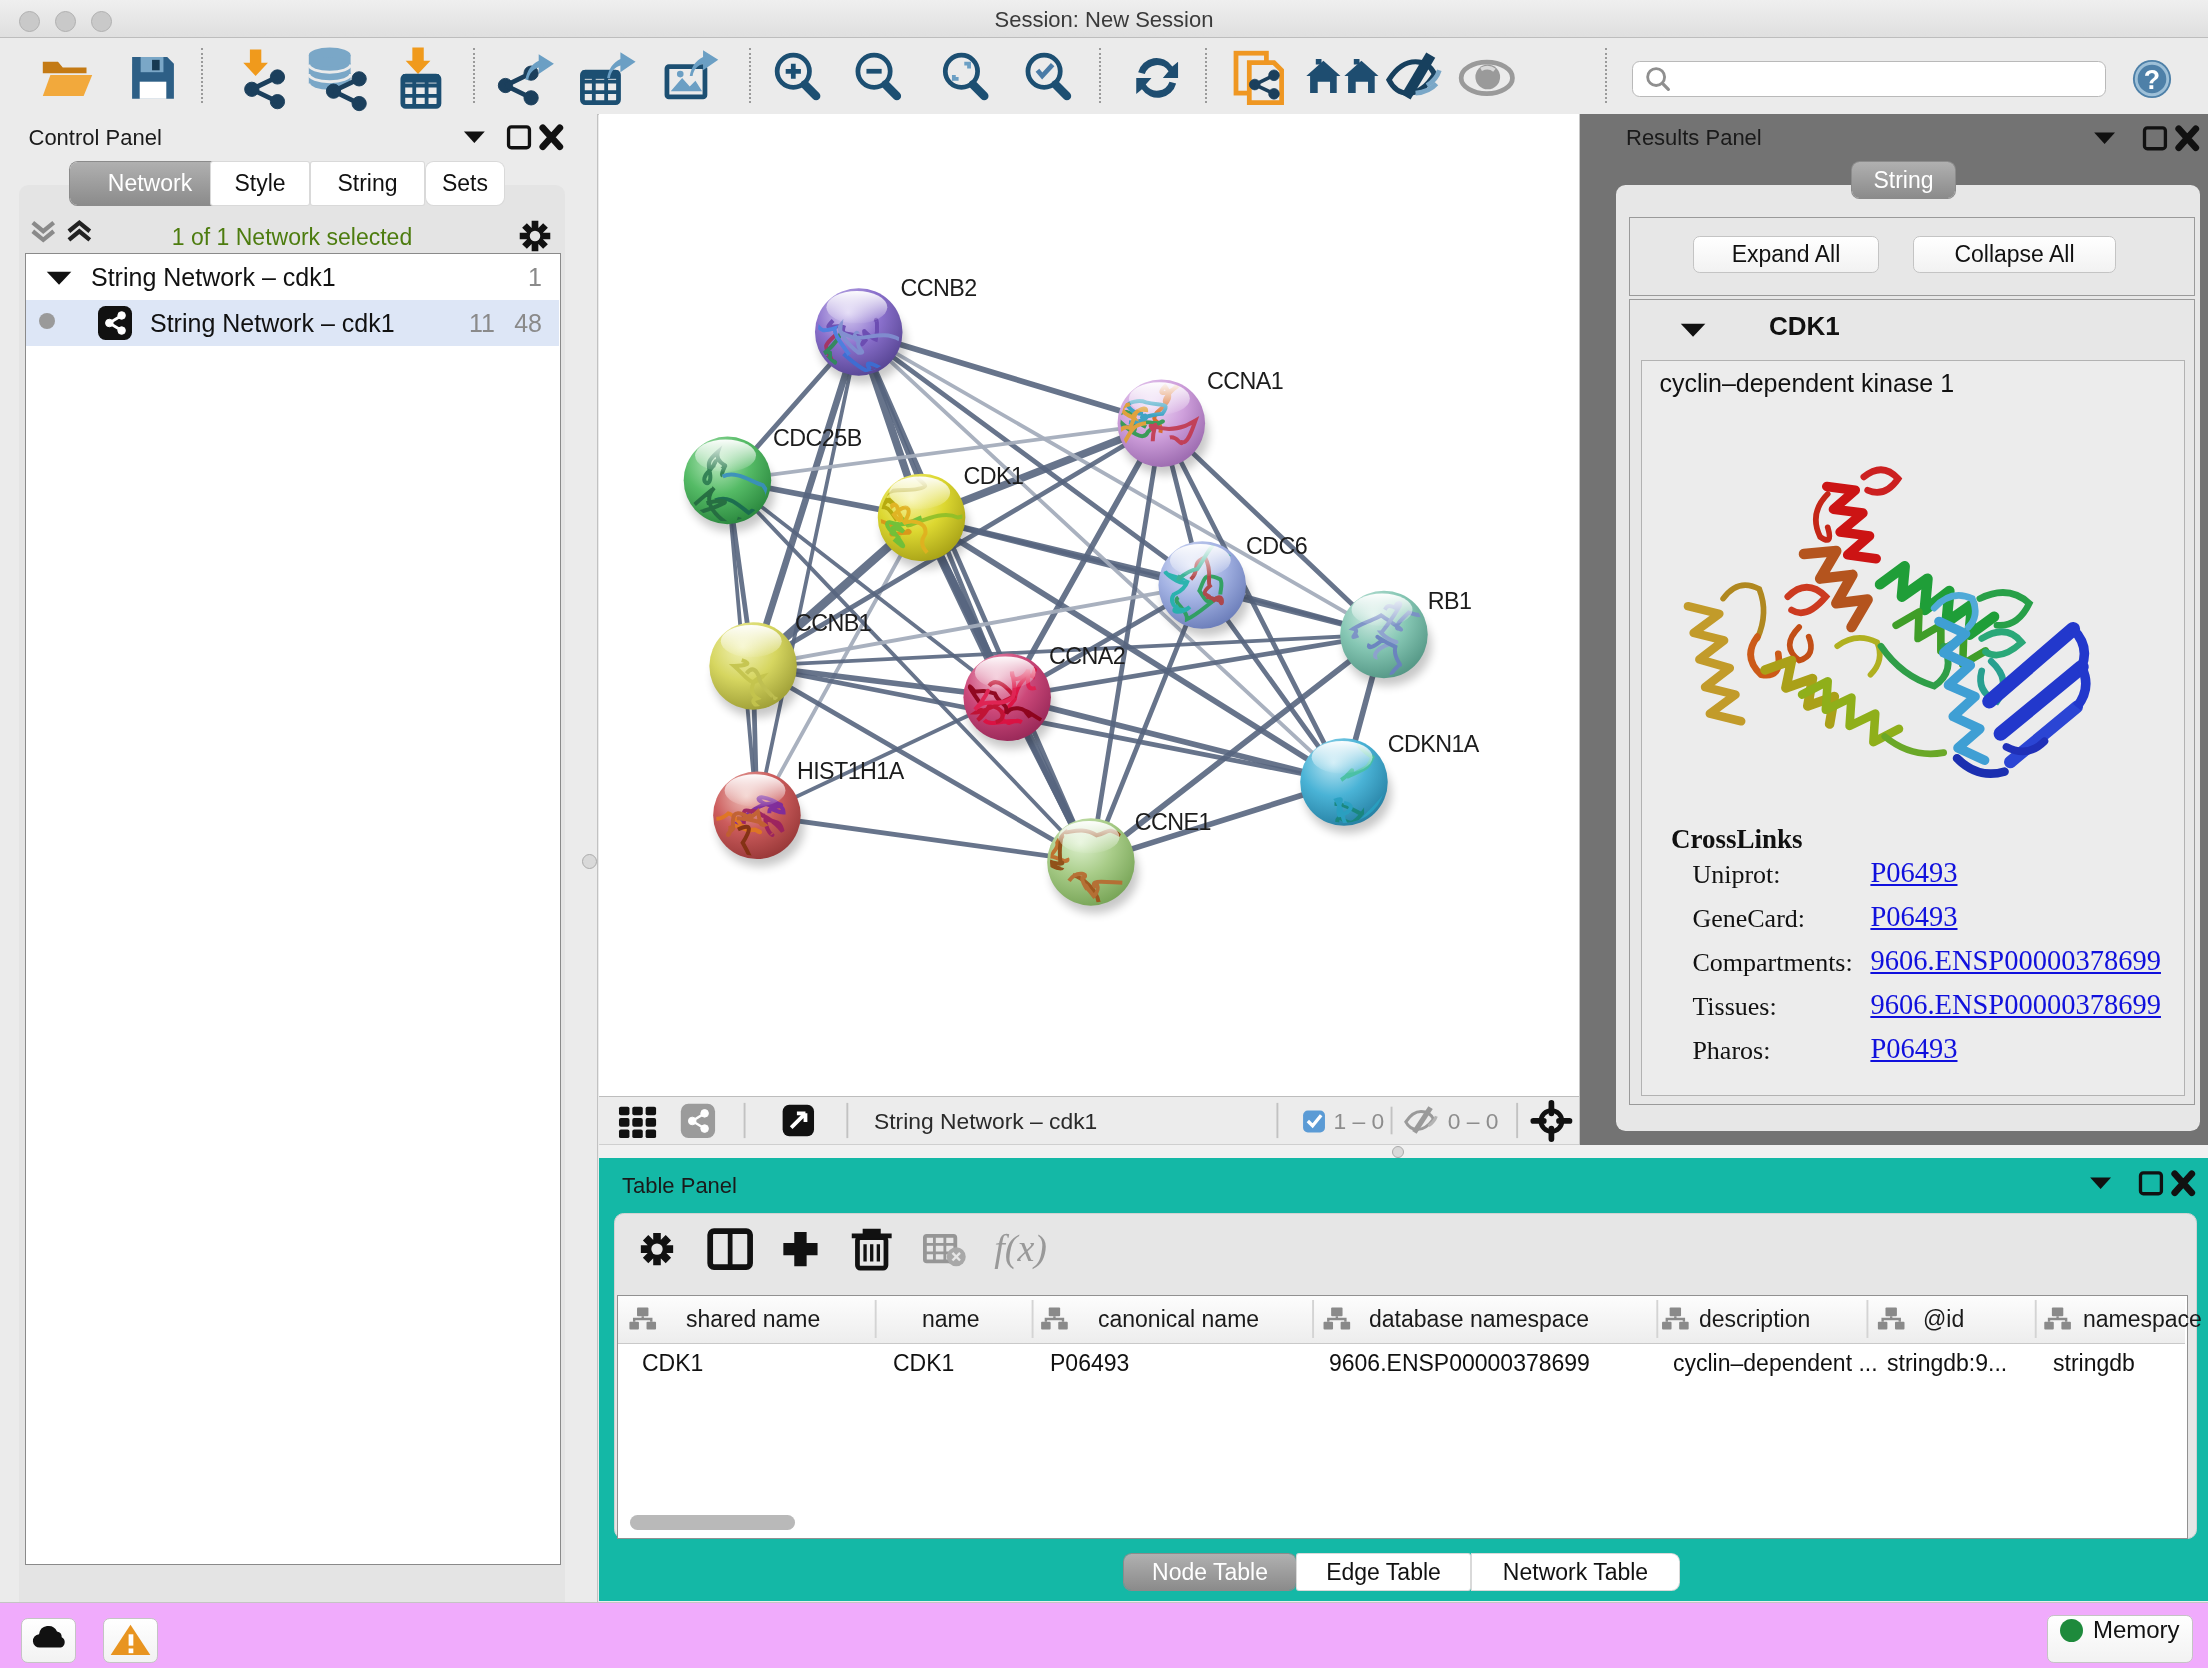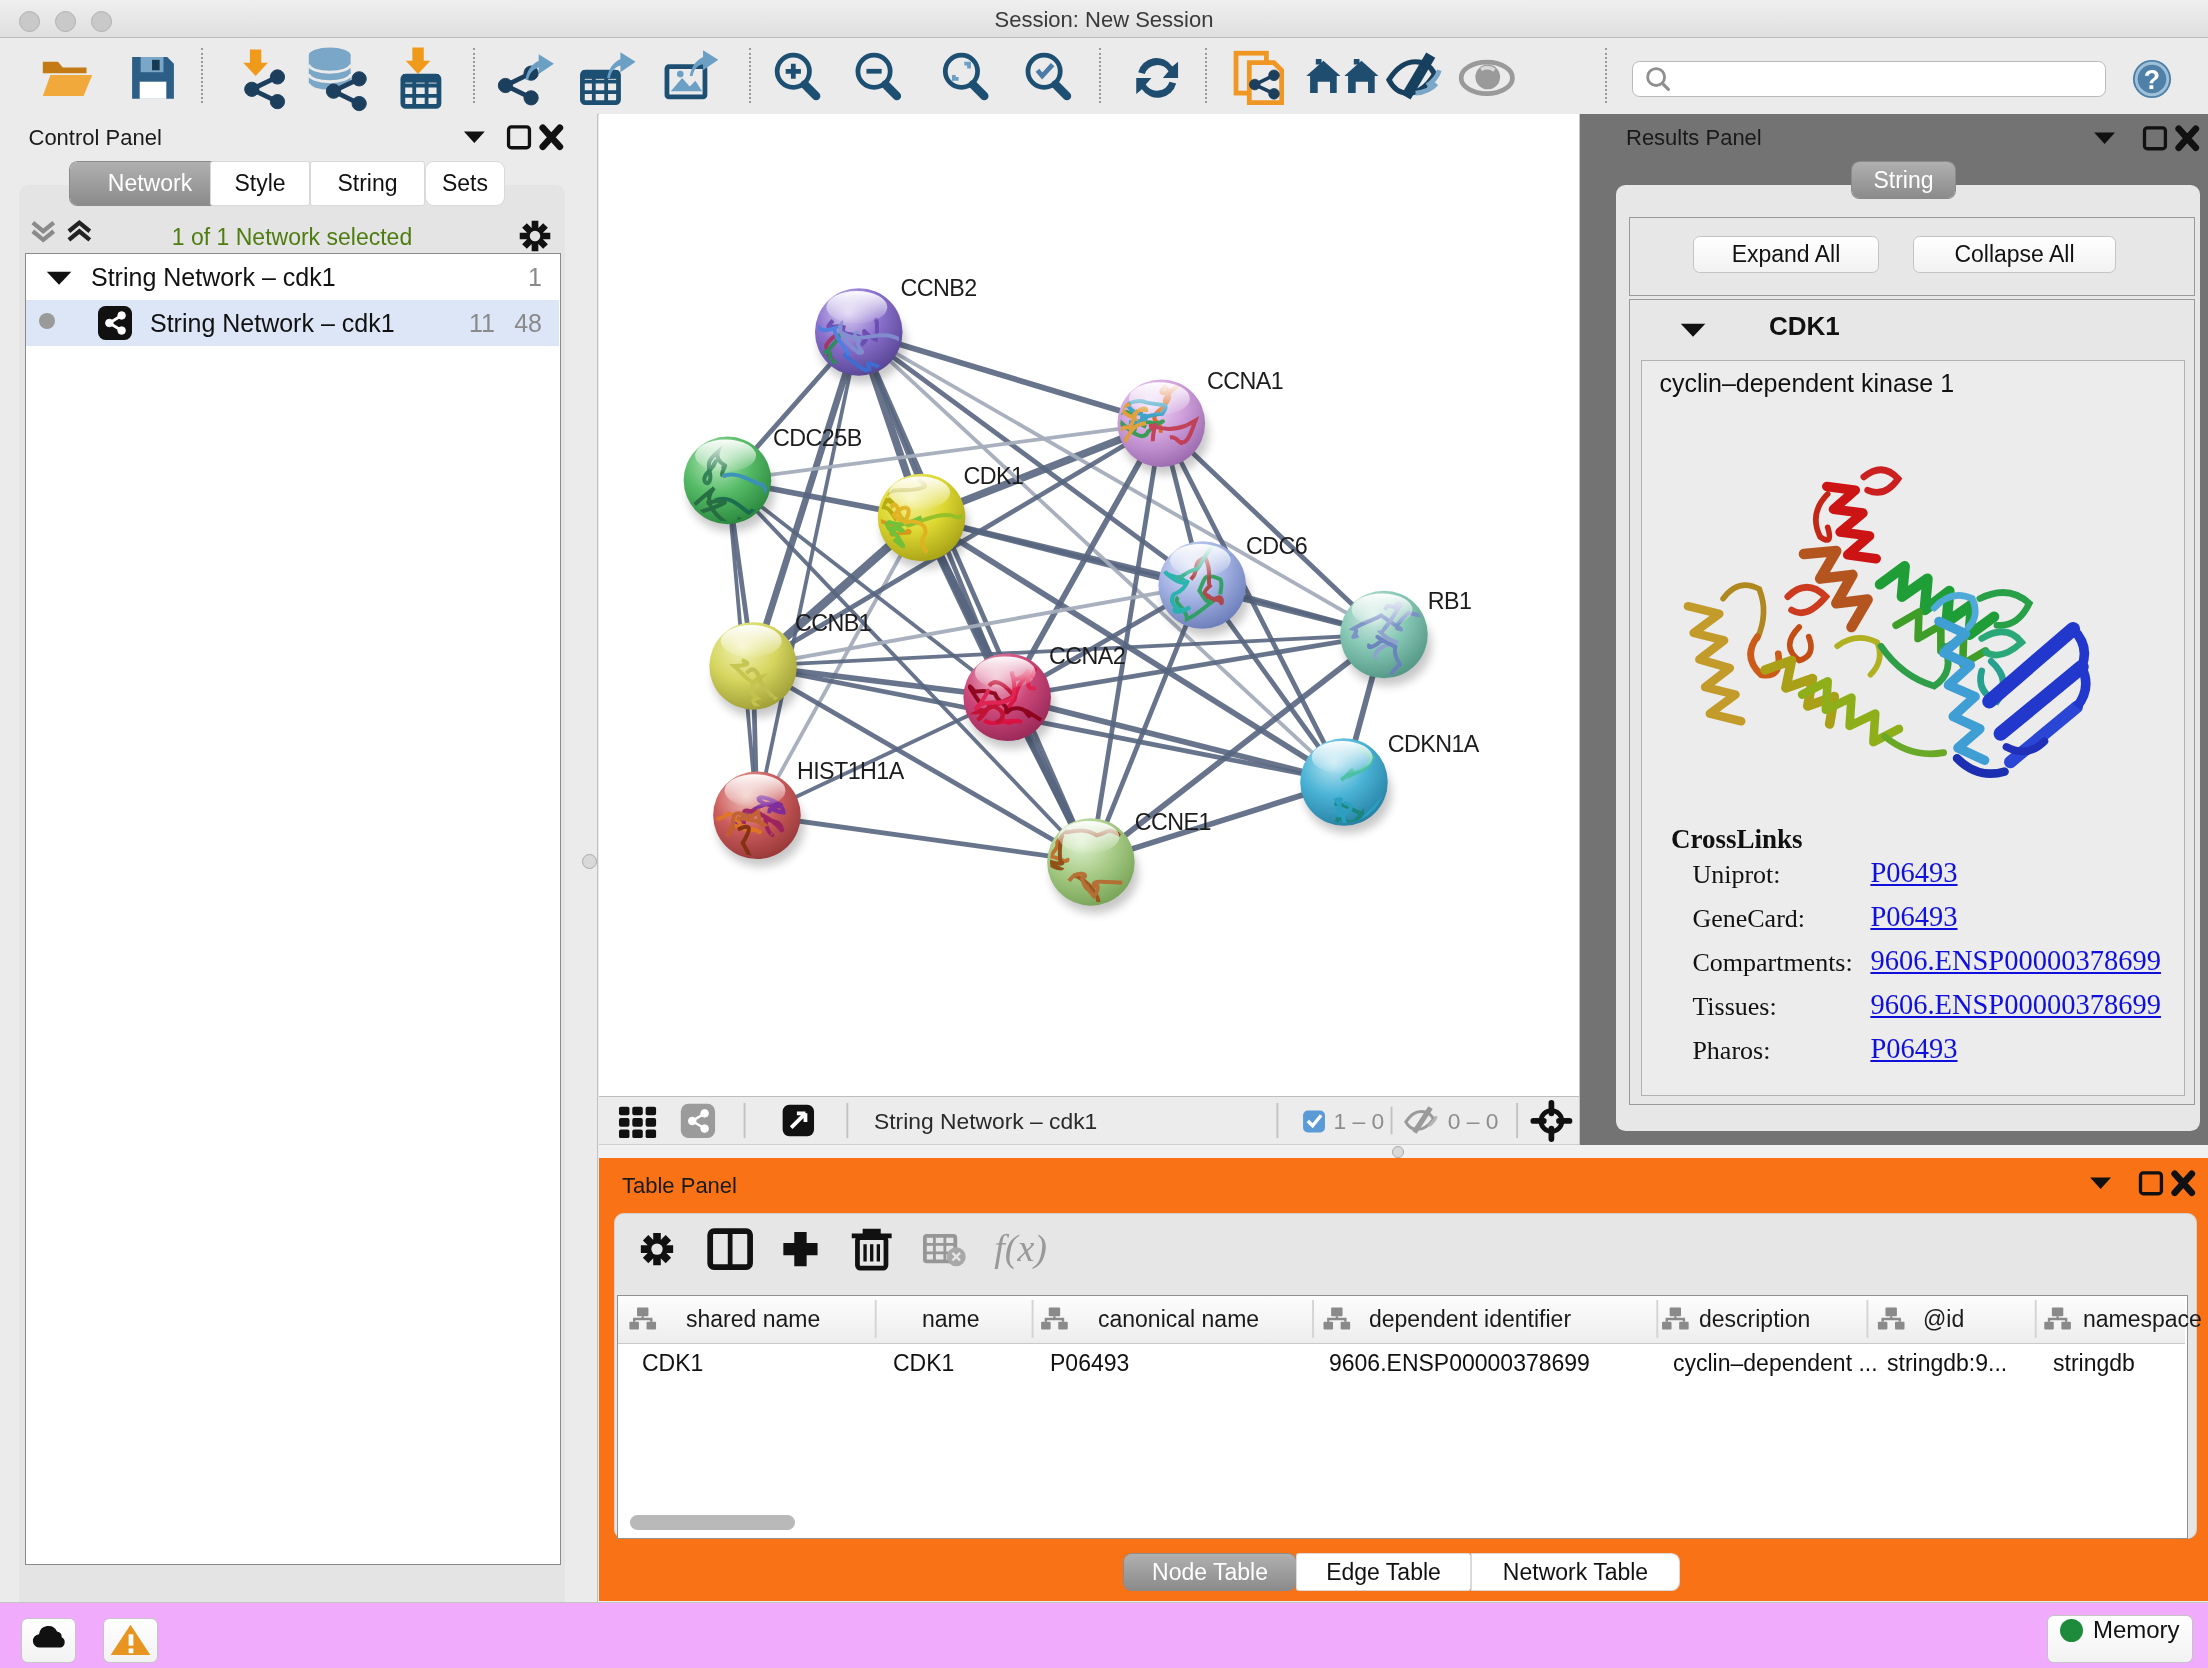--- a/index.html
+++ b/index.html
@@ -22,21 +22,21 @@
       background:#fff;border:1.9px solid #b9b9b9;border-radius:7.6px;box-sizing:border-box;}
   
   #controlpanel{left:0;top:114px;width:598px;height:1488px;background:#ebebeb;
       border-right:1px solid #c2c2c2;box-sizing:border-box;}
   #netview{left:599px;top:114px;width:980px;height:982px;background:#fff;}
   #netbar{left:599px;top:1096px;width:980px;height:49px;background:#ececec;
       border-top:1px solid #bdbdbd;border-bottom:1px solid #cfcfcf;box-sizing:border-box;}
   #hdivider{left:599px;top:1145px;width:1609px;height:13.3px;background:#f1f1f1;}
   #resultspanel{left:1579px;top:114px;width:630px;height:1031px;background:#737373;
       border-left:1px solid #c6c6c6;box-sizing:border-box;}
-  #tablepanel{left:599px;top:1158px;width:1609px;height:443px;background:#f97316;}
+  #tablepanel{left:599px;top:1158px;width:1609px;height:443px;background:#14b8a6;}
   #statusbar{left:0;top:1602px;width:2208px;height:67px;background:#f0abfc;
       border-top:1px solid #c4c4c4;box-sizing:border-box;}
   .paneltitle{font-size:22px;color:#1a1a1a;}
   
   .tab{position:absolute;height:43px;line-height:43px;text-align:center;
       font-size:23px;color:#111;background:#fff;border-radius:7.6px;
       box-shadow:0 0 0 1px #d9d9d9;}
   .tabsel{background:linear-gradient(#b0b0b0,#8b8b8b);color:#fff;
       box-shadow:0 0 0 1px #8b8b8b;}
   
@@ -737,21 +737,21 @@
         <use href="#branch" x="14" y="12"></use>
         <use href="#branch" x="447" y="12"></use>
         <use href="#branch" x="744" y="12"></use>
         <use href="#branch" x="1100" y="12"></use>
         <use href="#branch" x="1327" y="12"></use>
         <use href="#branch" x="1502" y="12"></use>
       </svg>
       <div class="abs" style="left:68px;top:9.5px;">shared name</div>
       <div class="abs" style="left:304px;top:9.5px;">name</div>
       <div class="abs" style="left:480px;top:9.5px;">canonical name</div>
-      <div class="abs" style="left:751px;top:9.5px;">dependent identifier</div>
+      <div class="abs" style="left:751px;top:9.5px;">database namespace</div>
       <div class="abs" style="left:1081px;top:9.5px;">description</div>
       <div class="abs" style="left:1305px;top:9.5px;">@id</div>
       <div class="abs" style="left:1465px;top:9.5px;">namespace</div>
     </div>
     <div class="abs" style="left:0;top:48px;width:1567px;height:39px;font-size:23px;color:#111;" id="trow">
       <div class="abs" style="left:24px;top:5.7px;">CDK1</div>
       <div class="abs" style="left:275px;top:5.7px;">CDK1</div>
       <div class="abs" style="left:432px;top:5.7px;">P06493</div>
       <div class="abs" style="left:711px;top:5.7px;">9606.ENSP00000378699</div>
       <div class="abs" style="left:1055px;top:5.7px;">cyclin–dependent ...</div>

